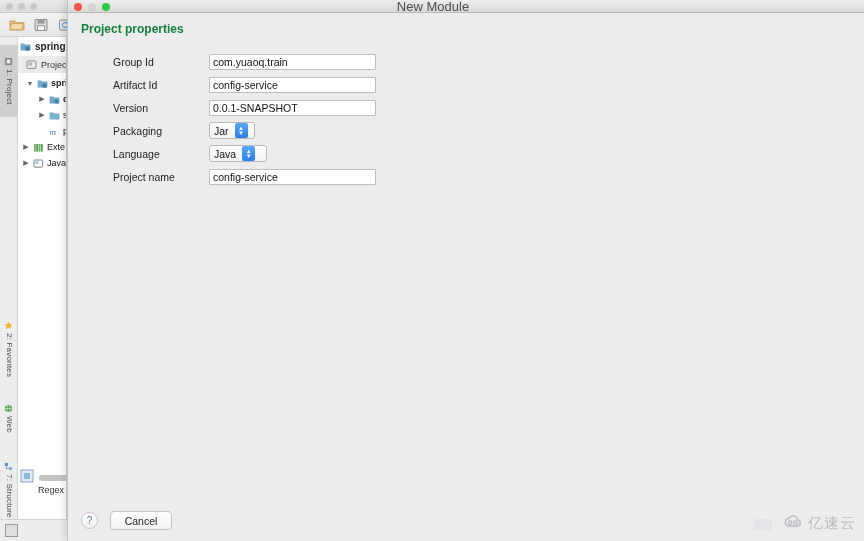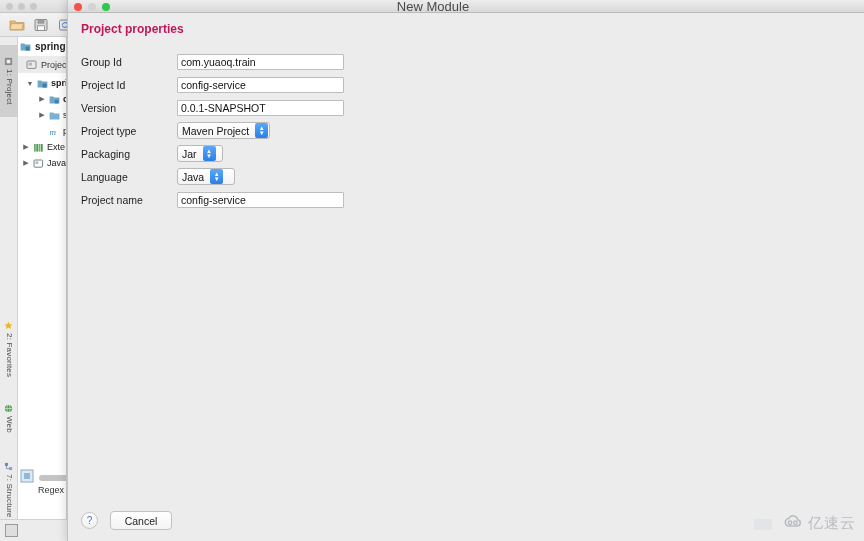--- a/index.html
+++ b/index.html
@@ -123,27 +123,27 @@
     padding-right: 67px;
   }
   .dlg-lights { position: absolute; left: 6px; top: 3px; display: flex; gap: 6px; }
   .lt { width: 8px; height: 8px; border-radius: 50%; }
   .lt.red { background: #f4534c; }
   .lt.gray { background: #d3d3d3; }
   .lt.green { background: #2ec84a; }
 
   .dlg-heading {
     position: absolute; left: 13px; top: 22px;
-    font-size: 12px; font-weight: bold; color: #be185d;
+    font-size: 12px; font-weight: bold; color: #15803d;
   }
 
   .form { position: absolute; left: 13px; top: 50px; width: 340px; }
   .row {
     position: relative; height: 23px;
-    display: flex; align-items: center;
+    display: flex; align-items: center; margin-left: 32px;
   }
   .lbl {
     width: 96px; flex: none;
     font-size: 10.5px; color: #1d1d1d;
   }
   .txt {
     width: 167px; height: 16px;
     background: #ffffff;
     border: 1px solid #bdbdbd;
     border-radius: 1px;
@@ -414,36 +414,29 @@
     <div class="dlg-heading">Project properties</div>
 
     <div class="form">
 
       <div class="row">
         <span class="lbl">Group Id</span>
         <div class="txt" style="width:167px">com.yuaoq.train</div>
       </div>
 
       <div class="row">
-        <span class="lbl">Project Id</span>
+        <span class="lbl">Artifact Id</span>
         <div class="txt" style="width:167px">config-service</div>
       </div>
 
       <div class="row">
         <span class="lbl">Version</span>
         <div class="txt" style="width:167px">0.0.1-SNAPSHOT</div>
       </div>
 
-      <div class="row">
-        <span class="lbl">Project type</span>
-        <div class="popup">
-          <span class="txtlab">Maven Project</span>
-          <span class="chev">▲<br>▼</span>
-        </div>
-      </div>
 
       <div class="row">
         <span class="lbl">Packaging</span>
         <div class="popup" style="min-width:46px">
           <span class="txtlab">Jar</span>
           <span class="chev">▲<br>▼</span>
         </div>
       </div>
 
       <div class="row">

